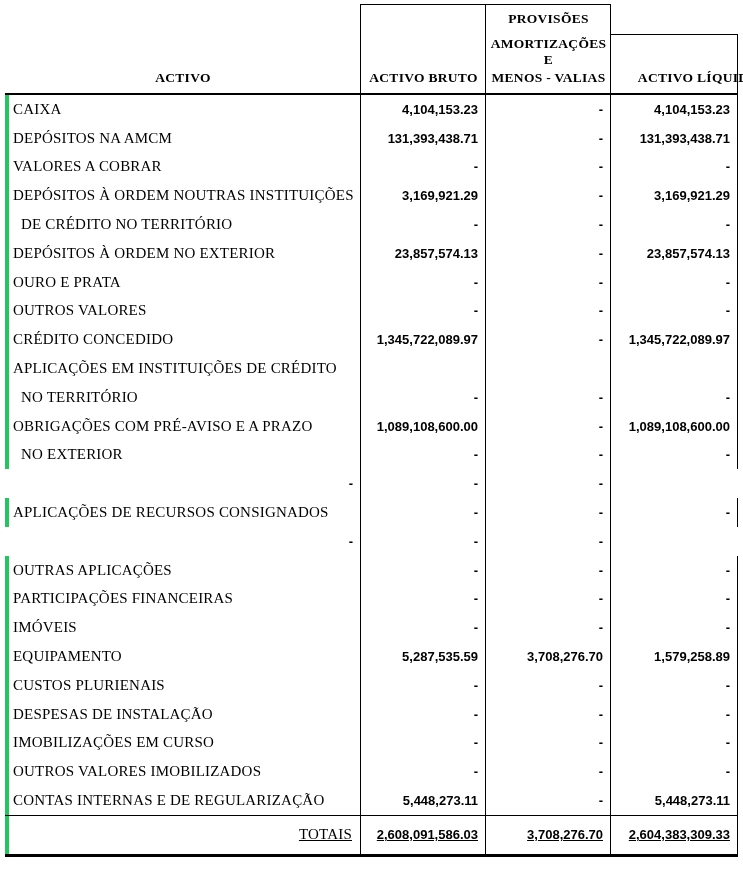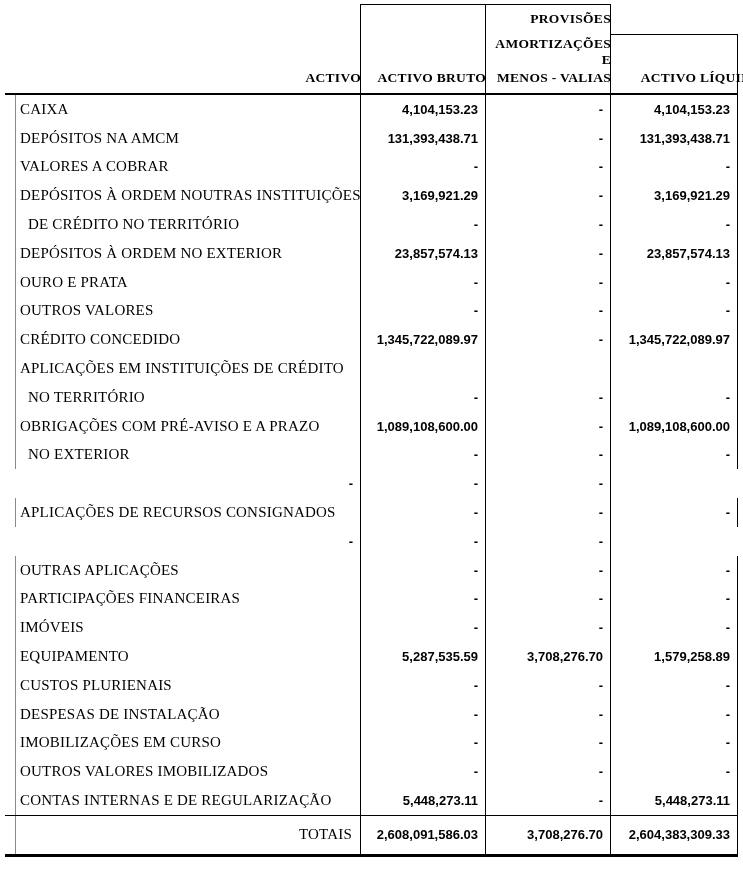--- a/index.html
+++ b/index.html
@@ -27,21 +27,21 @@
   .hline, .vline { position:absolute; background:#000; }
   .vl-a { left:355px; top:0; width:1px; height:91px; }
   .vl-b { left:480px; top:0; width:1px; height:91px; }
   .vl-c { left:605px; top:0; width:1px; height:91px; }
   .vl-d { left:732px; top:30px; width:1px; height:61px; }
   .hl-top { left:355px; top:0; width:251px; height:1px; }
   .hl-mid { left:605px; top:30px; width:128px; height:1px; }
 
   .hcell {
     position:absolute;
-    text-align:right;
+    text-align:center;
     font-weight:bold;
     font-size:13.5px;
     letter-spacing:0.3px;
     font-family:"Liberation Serif", serif;
   }
   .h-activo   { left:0;     width:356px; bottom:7px; }
   .h-bruto    { left:356px; width:125px; bottom:7px; }
   .h-prov1    { left:481px; width:125px; top:7px;  }
   .h-prov2    { left:481px; width:125px; top:32px; }
   .h-prov3    { left:481px; width:125px; bottom:7px;margin-top:40px; }
@@ -54,41 +54,41 @@
   }
   .tbody .trow { height:28.8px; }
   .c {
     display:flex;
     align-items:center;
     border-right:1px solid #000;
     overflow:hidden;
     white-space:nowrap;
   }
   .lbl {
-    border-left:1px solid #22c55e;
+    border-left:4px solid #22c55e;
     justify-content:flex-start;
     padding-left:4px;
     font-size:15px;
     letter-spacing:0.2px;
-    margin-left:10px;
   }
   .lbl.indent { padding-left:12px; }
   .num {
     justify-content:flex-end;
     padding-right:7px;
     font-family:"Liberation Sans", sans-serif;
     font-weight:bold;
     font-size:13px;
   }
 
   
   .totals {
     height:42px;
     border-top:1px solid #000;
     border-bottom:3px solid #000;
+    text-decoration:underline;
   }
   .totals .lbl {
     justify-content:flex-end;
     padding-right:8px;
     font-size:15px;
   }
 </style>
 </head>
 <body>
 

